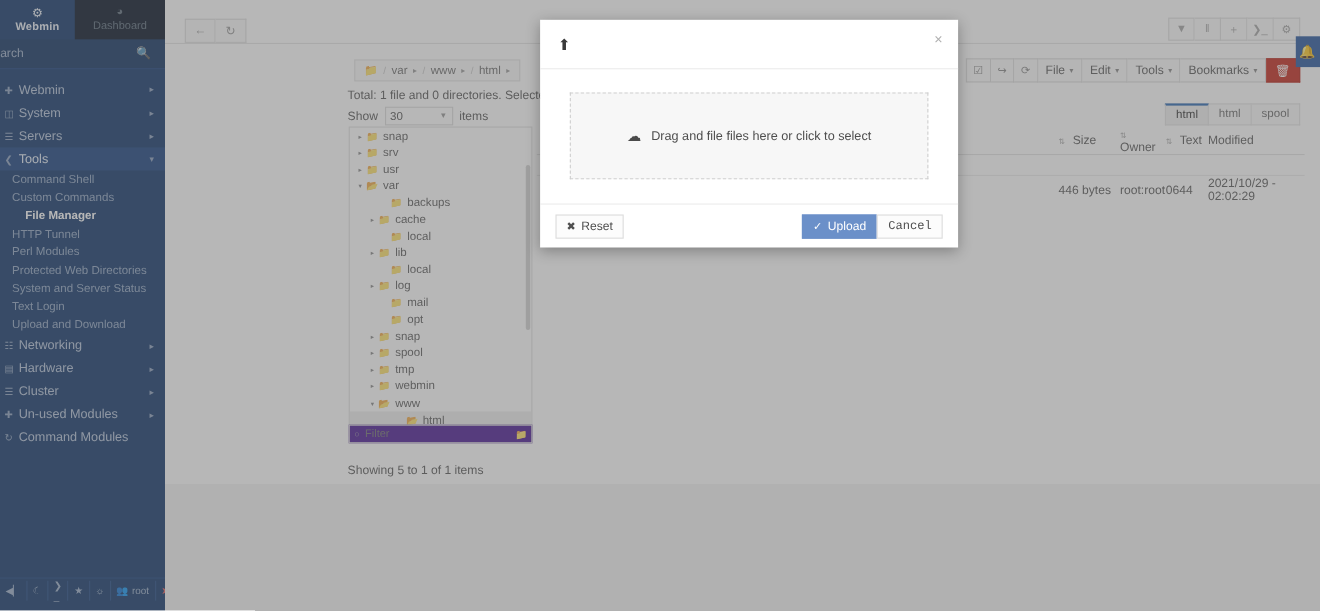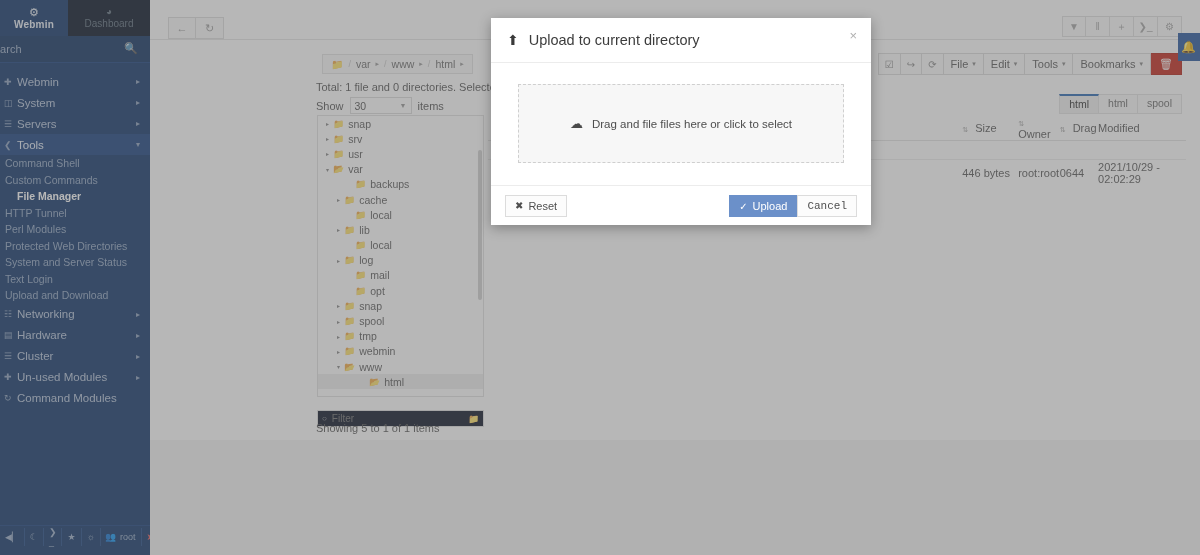--- a/index.html
+++ b/index.html
@@ -62,21 +62,21 @@
     padding: 0 10px 0 4px;
     font-size: 11.5px; color: #b7c5db;
     position: relative;
   }
   .sb-item .mi { width: 13px; font-size: 9px; color: #8ea2bf; flex: none; }
   .sb-item .ml { flex: 1; }
   .sb-item .mc { font-size: 8px; color: #8ea2bf; }
   .sb-item.open { background: #1d4480; color: #e4ebf5; }
   .sb-sub {
     height: 16.5px; display: flex; align-items: center;
-    padding-left: 5px; font-size: 10.5px; color: #93a7c4;
+    padding-left: 11px; font-size: 10.5px; color: #93a7c4;
   }
   .sb-sub.active { color: #ffffff; font-weight: bold; margin-left: 12px; }
 
   .sb-bottom {
     position: absolute; left: 0; bottom: 8px;
     width: 150px; height: 22px;
     display: flex; align-items: center;
     border-top: 1px solid #1d4480;
   }
   .sb-bico {
@@ -179,23 +179,23 @@
   }
   .trow { height: 15.2px; display: flex; align-items: center; font-size: 10.5px; color: #5d5d5d; }
   .trow .tw { width: 11px; font-size: 6px; color: #8b8b8b; text-align: center; flex: none; }
   .trow .tf { font-size: 9px; color: #8d8d8d; margin-right: 4px; }
   .trow.sel { background: #eeeeee; }
   .treescroll {
     position: absolute; right: 1px; top: 34px;
     width: 4px; height: 150px; background: #d2d2d2; border-radius: 2px;
   }
   .filterbox {
-    position: absolute; left: 167px; top: 410px;
+    position: absolute; left: 167px; top: 386px;
     width: 167px; height: 17px;
-    border: 1px solid #e0e0e0; background: #0f172a;
+    border: 1px solid #e0e0e0; background: #4c1d95;
     display: flex; align-items: center; padding: 0 4px; gap: 5px;
   }
   .filterbox .fi { font-size: 8px; color: #a8a8a8; }
   .filterbox input {
     flex: 1; border: none; outline: none; background: transparent;
     font-size: 10px; color: #8b8b8b;
     font-family: "Liberation Sans", sans-serif;
   }
   .filterbox .fb { font-size: 9px; color: #9b9b9b; }
   .showingline { position: absolute; left: 166px; top: 422px; font-size: 11px; color: #585858; }
@@ -563,21 +563,21 @@
           <span class="col-size">
             <span class="sortico">⇅</span>
             <span>Size</span>
           </span>
           <span class="col-owner">
             <span class="sortico">⇅</span>
             <span>Owner</span>
           </span>
           <span class="col-mode">
             <span class="sortico">⇅</span>
-            <span>Drag</span>
+            <span>Text</span>
           </span>
           <span class="col-mod">
             <span>Modified</span>
           </span>
         </div>
         <div class="frow parent">
           <span class="col-chk">
             <span class="cbx"></span>
           </span>
           <span style="font-size:10px;color:#8c8c8c;margin-left:-4px">..</span>
@@ -599,21 +599,20 @@
     </div>
 
     <div class="bell">🔔</div>
   </div>
 
   <div class="overlay"></div>
 
   <div class="modal">
     <div class="mhead">
       <span class="upico">⬆</span>
-      <span class="mtitle">Upload to current directory</span>
       <span class="mclose">×</span>
     </div>
     <div class="mbody">
       <div class="dropzone">
         <span class="cloud">☁</span>
         <span class="dztext">Drag and file files here or click to select</span>
       </div>
     </div>
     <div class="mfoot">
       <div class="btn">

